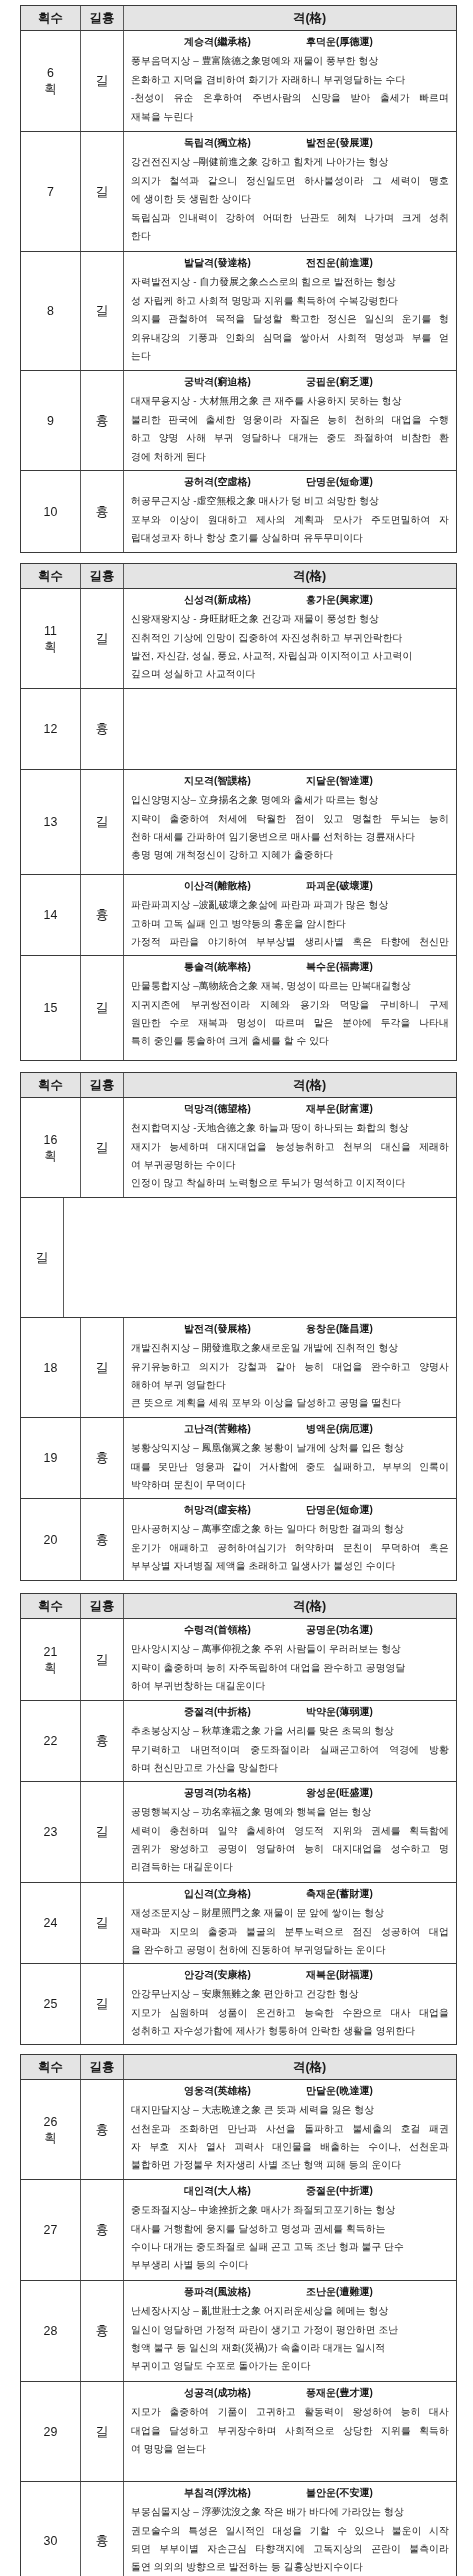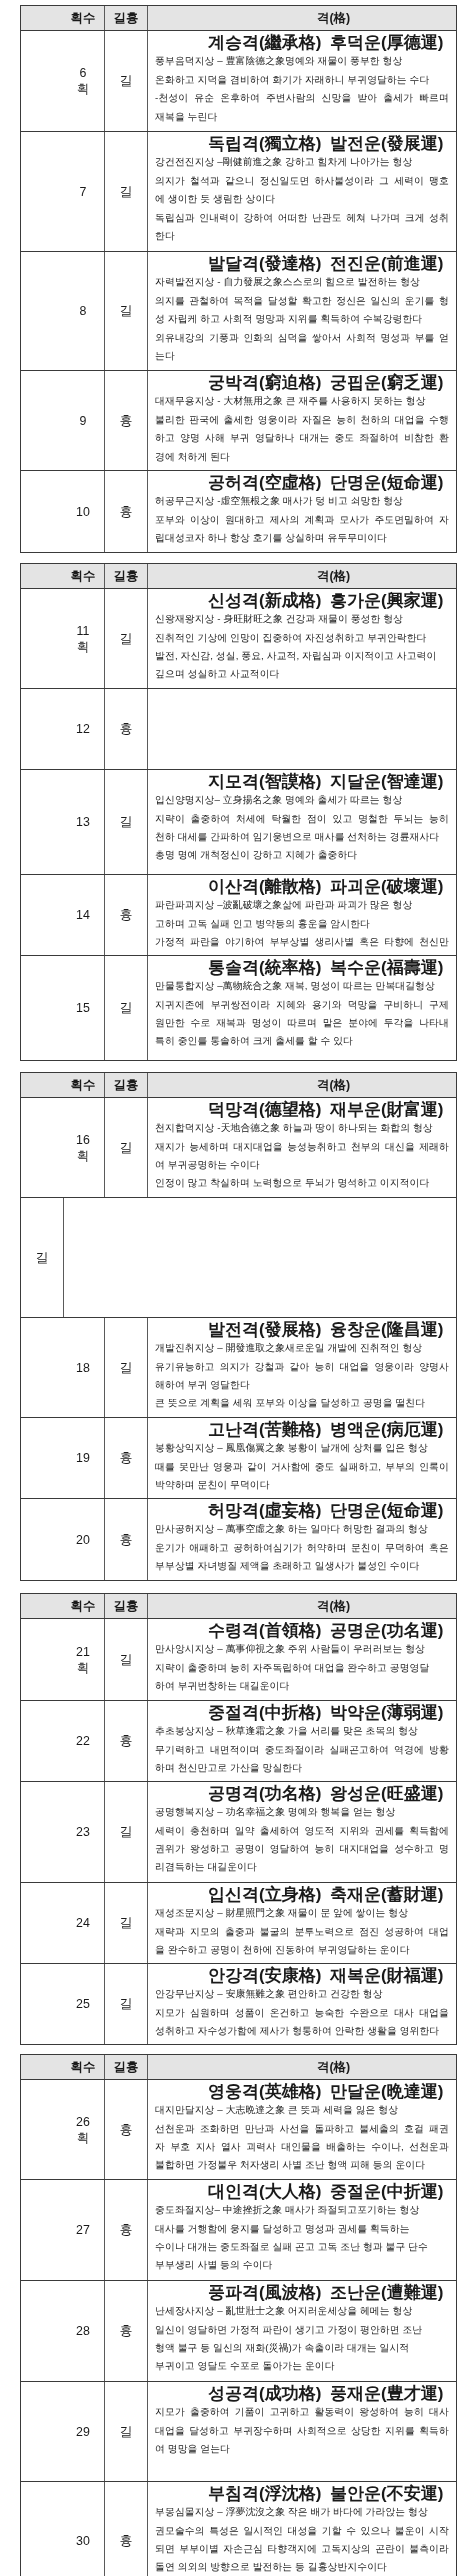--- a/index.html
+++ b/index.html
@@ -2,32 +2,32 @@
 <html style="font-size:9.5px"><head>
 <meta charset="utf-8">
 <style>
   html, body { margin: 0; padding: 0; background: #ffffff; }
   body { width: 474px; height: 2576px; overflow: hidden; position: relative;
          font-family: "Liberation Sans", "DejaVu Sans", sans-serif; color: #1a1a1a; }
   .tbl { position: absolute; left: 20px; width: 437px; border: 0.9px solid #3a3a3a; box-sizing: border-box; }
   .row { display: flex; border-top: 0.9px solid #3a3a3a; box-sizing: border-box; }
   .row:first-child { border-top: none; }
   .hdr { background: #e4e4e4; height: 24px; }
-  .c1 { width: 43px; border-right: 0.9px solid #5a5a5a; display: flex; flex-direction: column;
-        align-items: center; justify-content: center; font-size: 12.4px; box-sizing: border-box; margin-left: 41px; }
+  .c1 { width: 60px; border-right: 0.9px solid #5a5a5a; display: flex; flex-direction: column;
+        align-items: center; justify-content: center; font-size: 12.4px; box-sizing: border-box; }
   .c2 { width: 43px; border-right: 0.9px solid #5a5a5a; display: flex; align-items: center;
         justify-content: center; font-size: 13px; box-sizing: border-box; }
   .c3 { flex: 1; box-sizing: border-box; padding: 1.2px 7.1px 0 7.1px; overflow: hidden; }
   .hdr .c1, .hdr .c2 { font-weight: bold; font-size: 12.4px; }
   .hdr .c3 { display: flex; align-items: center; padding: 0; font-weight: bold; font-size: 12.4px; }
   .hdr .c3 .h-gyeok { position: absolute; left: 169px; }
   .hdr .c3 .h-un { position: absolute; left: 342px; }
   .hdr .c3 { position: relative; }
   .num-line { line-height: 16px; }
-  .title { display: flex; height: 20px; align-items: center; font-weight: bold; font-size: 17px; position: relative; }
+  .title { display: flex; height: 20px; align-items: center; font-weight: bold; font-size: 10px; position: relative; }
   .title .t-gyeok { position: absolute; left: 53px; }
   .title .t-un { position: absolute; left: 175px; }
   .line { font-size: 9.8px; line-height: 18.4px; height: 18.4px; white-space: nowrap; letter-spacing: 0.1px; }
   .line.j { text-align: justify; text-align-last: justify; white-space: normal; overflow: hidden; }
 </style>
 </head>
 <body>
 
 <div id="root">
     <div class="tbl" style="top: 5.3px;">
@@ -77,22 +77,22 @@
         <div class="c1">
           <div class="num-line">8</div>
         </div>
         <div class="c2">길</div>
         <div class="c3">
           <div class="title">
             <span class="t-gyeok">발달격(發達格)</span>
             <span class="t-un">전진운(前進運)</span>
           </div>
           <div class="line">자력발전지상 - 自力發展之象스스로의 힘으로 발전하는 형상</div>
+          <div class="line">성 자립케 하고 사회적 명망과 지위를 획득하여 수복강령한다</div>
           <div class="line j">의지를 관철하여 목적을 달성할 확고한 정신은 일신의 운기를 형</div>
-          <div class="line">성 자립케 하고 사회적 명망과 지위를 획득하여 수복강령한다</div>
           <div class="line j">외유내강의 기풍과 인화의 심덕을 쌓아서 사회적 명성과 부를 얻</div>
           <div class="line">는다</div>
         </div>
       </div>
       <div class="row" style="height: 100px;">
         <div class="c1">
           <div class="num-line">9</div>
         </div>
         <div class="c2">흉</div>
         <div class="c3">
@@ -235,21 +235,21 @@
         <div class="c1">
           <div class="num-line">18</div>
         </div>
         <div class="c2">길</div>
         <div class="c3">
           <div class="title">
             <span class="t-gyeok">발전격(發展格)</span>
             <span class="t-un">융창운(隆昌運)</span>
           </div>
           <div class="line">개발진취지상 – 開發進取之象새로운일 개발에 진취적인 형상</div>
-          <div class="line j">유기유능하고 의지가 강철과 같아 능히 대업을 영웅이라 양명사</div>
+          <div class="line j">유기유능하고 의지가 강철과 같아 능히 대업을 완수하고 양명사</div>
           <div class="line">해하여 부귀 영달한다</div>
           <div class="line">큰 뜻으로 계획을 세워 포부와 이상을 달성하고 공명을 떨친다</div>
         </div>
       </div>
       <div class="row" style="height: 81px;">
         <div class="c1">
           <div class="num-line">19</div>
         </div>
         <div class="c2">흉</div>
         <div class="c3">

